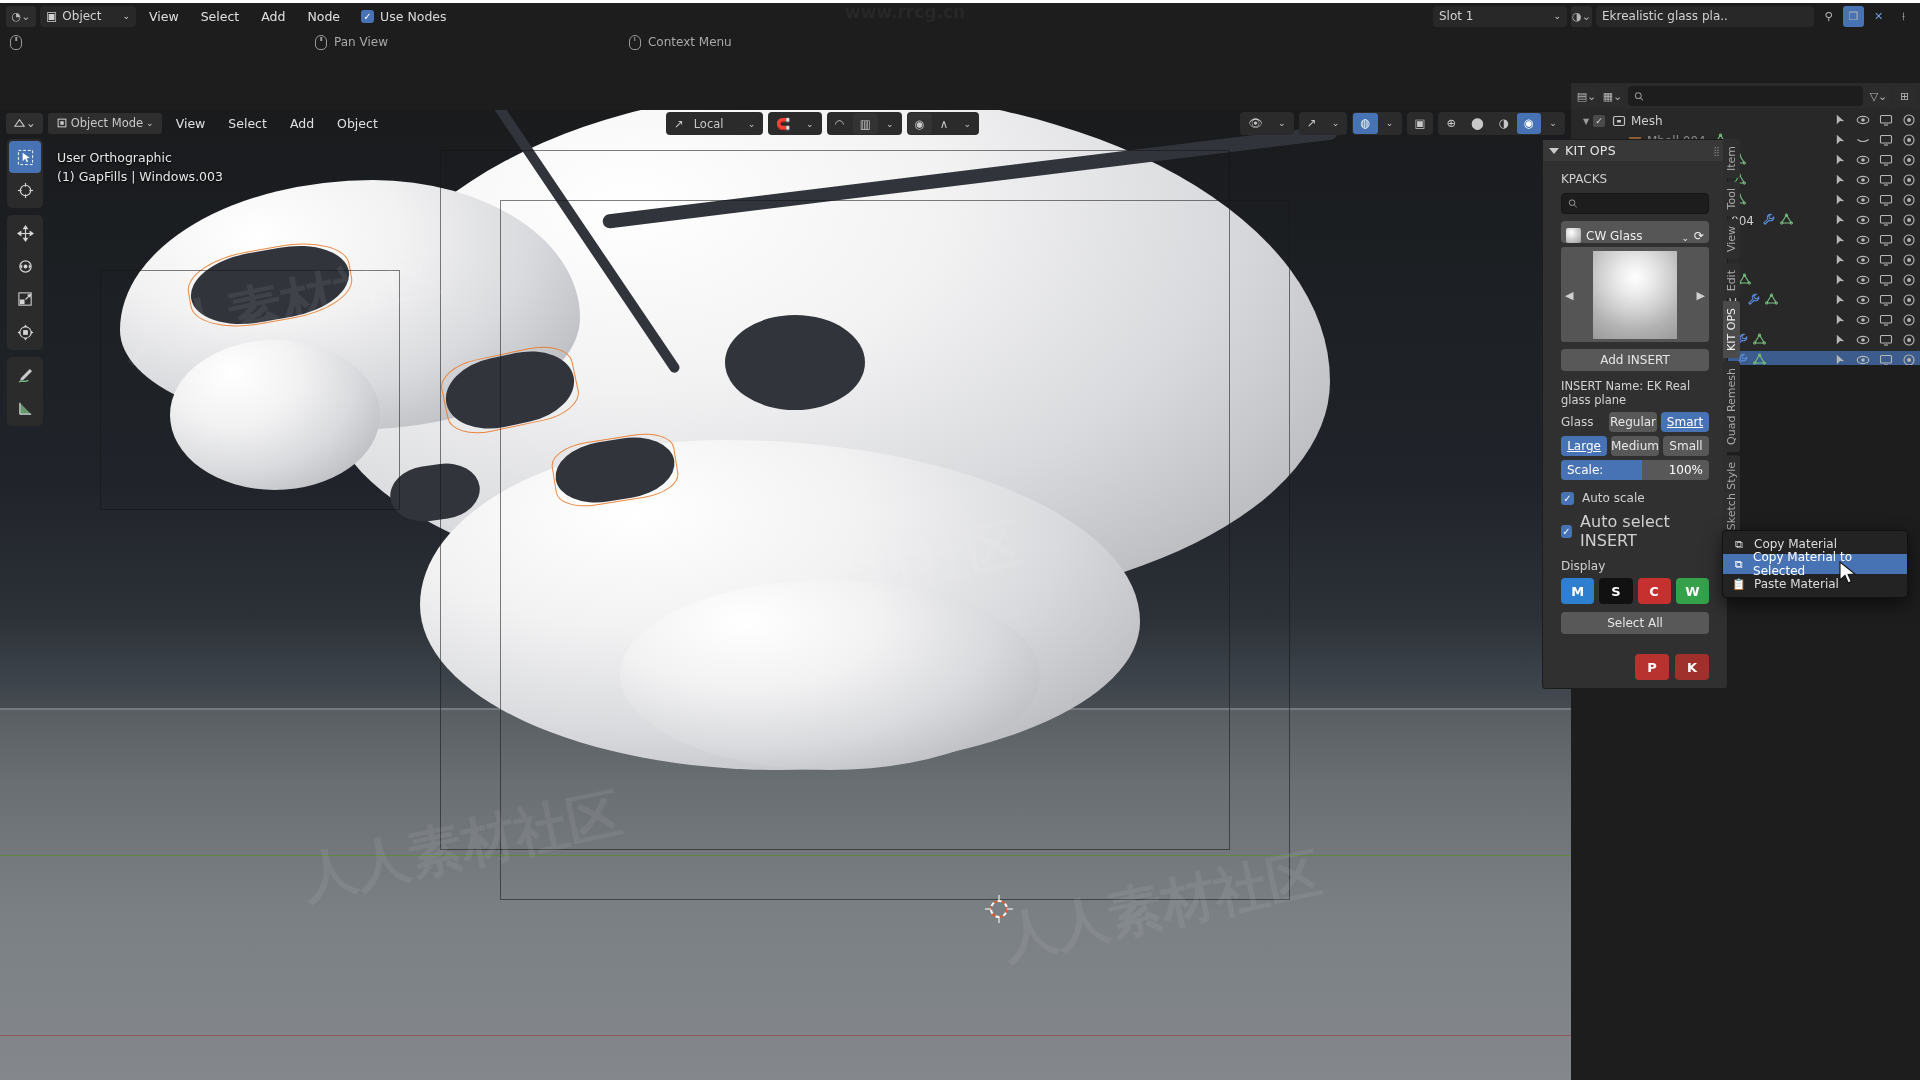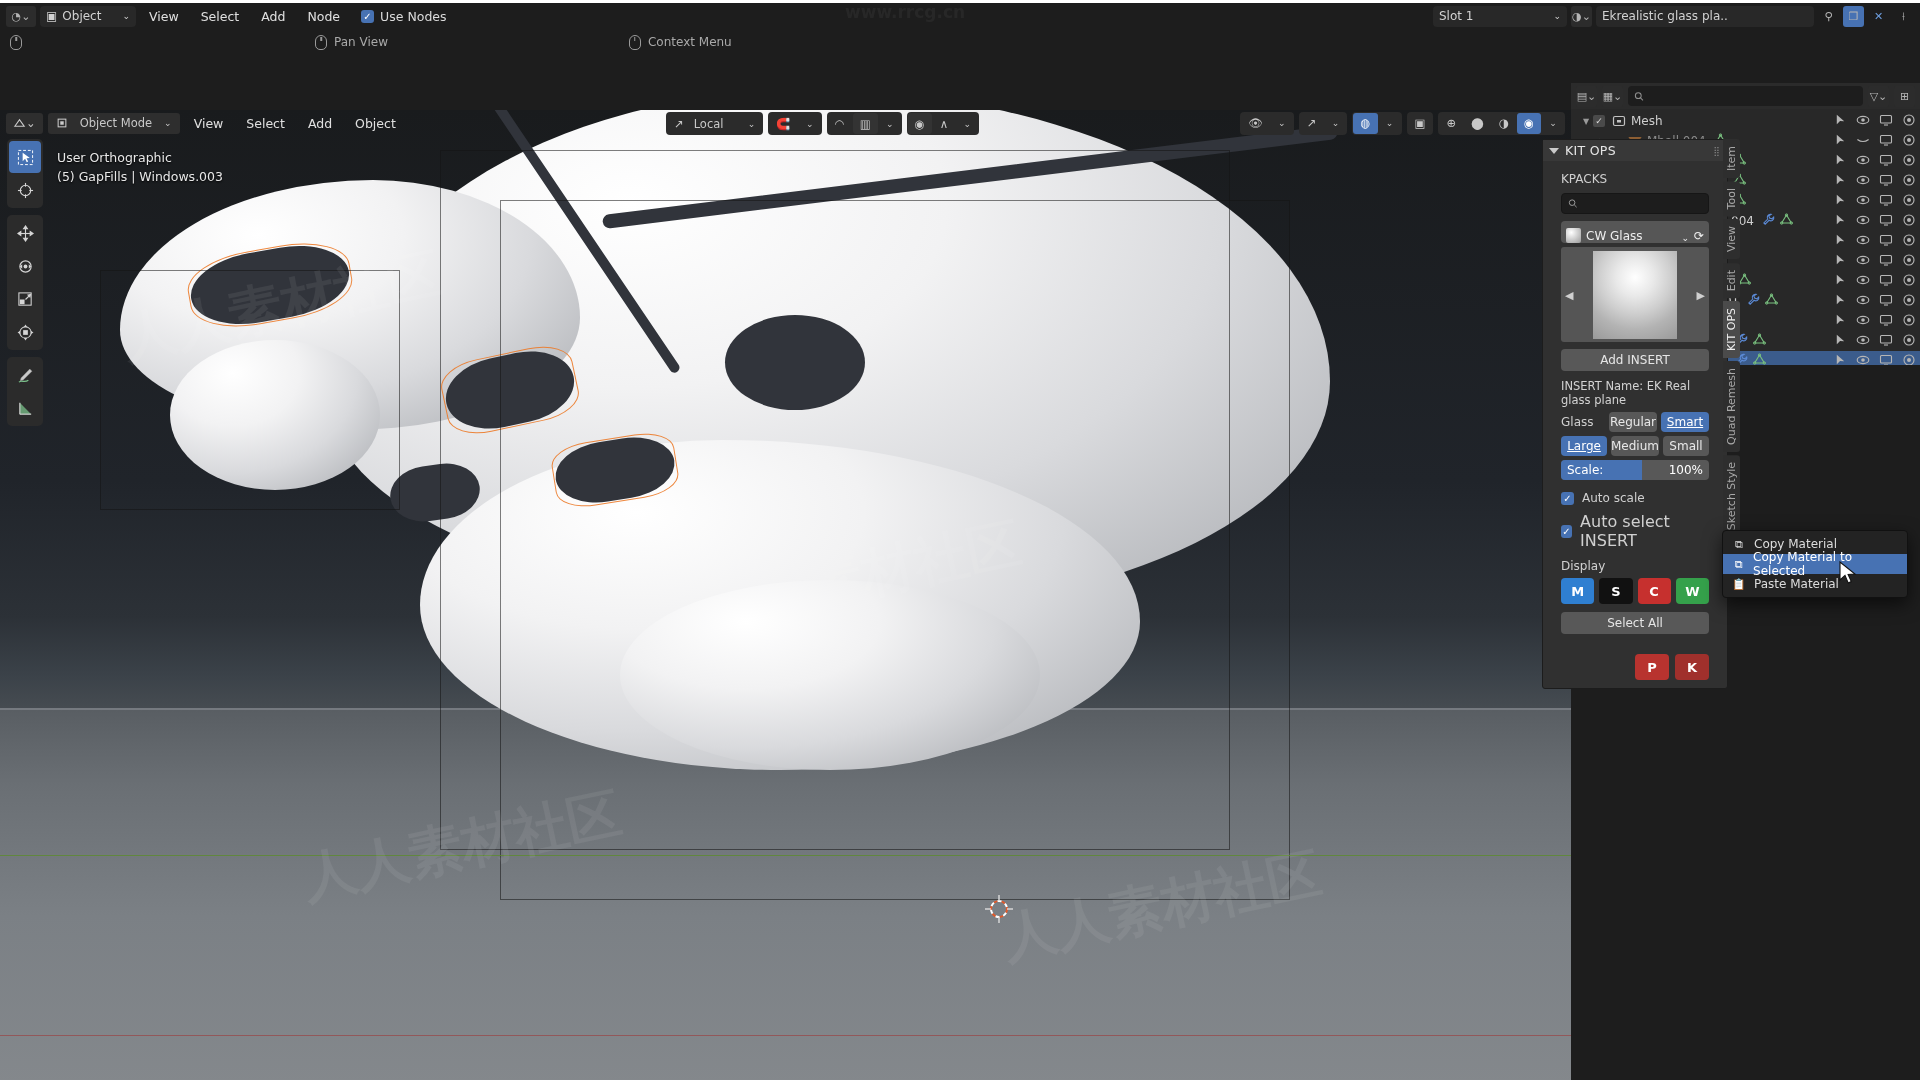--- a/index.html
+++ b/index.html
@@ -294,21 +294,21 @@
     <div class="wmz" style="left:300px;top:700px;">人人素材社区</div>
     <div class="wmz" style="left:1000px;top:760px;">人人素材社区</div>
   </div>
 
   <div id="vp-header">
     <span class="vbtn" style="background:#2e2e2e;">
       <svg width="13" height="13" viewBox="0 0 14 14">
           <path d="M2 10 L7 3 L12 10 Z" fill="none" stroke="#ccc" stroke-width="1.2"></path>
         </svg>⌄
     </span>
-    <span class="vbtn" style="background:#2e2e2e;min-width:104px;justify-content:flex-start;gap:12px;padding:0 8px;">
+    <span class="vbtn" style="background:#2e2e2e;min-width:104px;justify-content:flex-start;gap:3px;padding:0 8px;">
       <svg width="12" height="12" viewBox="0 0 14 14">
           <rect x="2.5" y="2.5" width="9" height="9" fill="none" stroke="#ccc" stroke-width="1.2"></rect>
           <rect x="5" y="5" width="4" height="4" fill="#ccc"></rect>
         </svg>
       <b style="font-weight:normal">Object Mode</b>
       <i style="margin-left:auto;font-style:normal;font-size:9px;">⌄</i>
     </span>
     <span class="mbtn">View</span>
     <span class="mbtn">Select</span>
     <span class="mbtn">Add</span>
@@ -356,21 +356,21 @@
         <span class="vbtn plain">⊕</span>
         <span class="vbtn plain">⬤</span>
         <span class="vbtn plain">◑</span>
         <span class="vbtn act">◉</span>
         <span class="vbtn plain" style="font-size:9px">⌄</span>
       </span>
     </span>
   </div>
 
   <div class="vp-overlay-text" style="top:95px;">User Orthographic</div>
-  <div class="vp-overlay-text" style="top:114px;">(5) GapFills | Windows.003</div>
+  <div class="vp-overlay-text" style="top:114px;">(1) GapFills | Windows.003</div>
 
   <div id="ltools">
     <div class="tgrp">
       <div class="tbtn act">
         <svg width="17" height="17" viewBox="0 0 18 18">
             <rect x="1.5" y="1.5" width="15" height="15" fill="none" stroke="#fff" stroke-width="1" stroke-dasharray="3 2"></rect>
             <path d="M6 4 L6 13 L8.6 10.4 L10.3 14 L11.8 13.2 L10.1 9.8 L13.6 9.6 Z" fill="#fff"></path>
           </svg>
       </div>
       <div class="tbtn">

